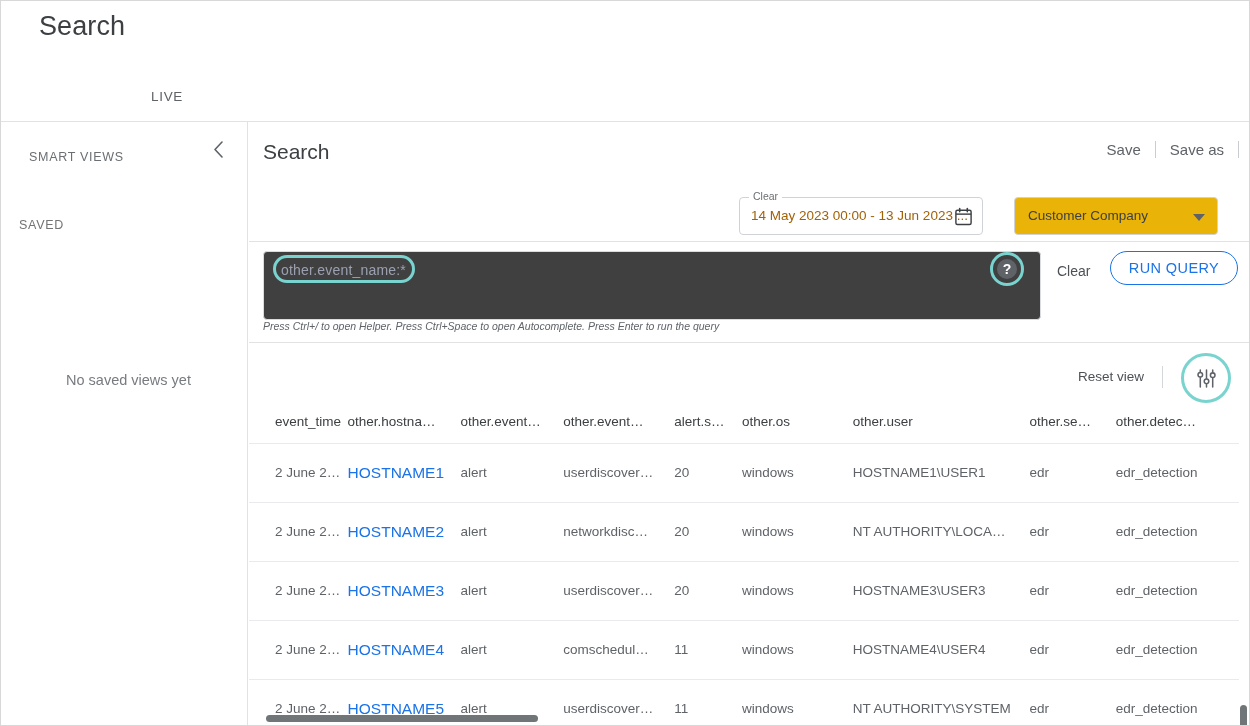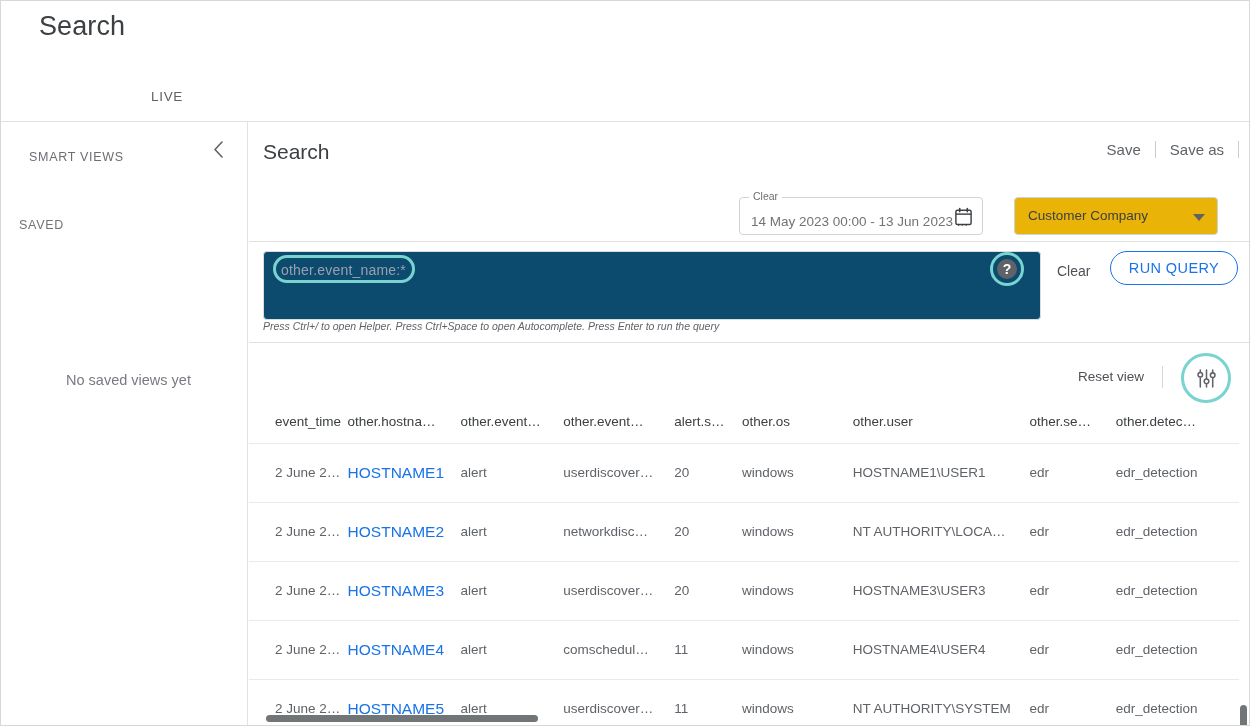--- a/index.html
+++ b/index.html
@@ -98,22 +98,22 @@
     width: 244px; height: 38px;
     border: 1px solid #cfd3d7; border-radius: 4px;
     background: #fff;
   }
   .date-legend {
     position: absolute; left: 9px; top: -8px;
     background: #fff; padding: 0 4px;
     font-size: 10.5px; color: #6b6f73;
   }
   .date-value {
-    position: absolute; left: 11px; top: 16px;
-    font-size: 13.5px; color: #737373; white-space: nowrap;
+    position: absolute; left: 11px; top: 10px;
+    font-size: 13.5px; color: #a16207; white-space: nowrap;
   }
   .cal-icon {
     position: absolute; right: 9px; top: 9px; width: 19px; height: 19px;
     cursor: pointer;
   }
   .company-select {
     position: absolute; left: 765px; top: 12px;
     width: 204px; height: 38px;
     border: 1px solid #cfd3d7; border-radius: 4px;
     background: #eab308; cursor: pointer;
@@ -130,21 +130,21 @@
   }
 
   
   .query-row {
     position: absolute; left: 0; top: 119px; width: 1000px; height: 90px;
     border-top: 1px solid #e2e2e2;
   }
   .query-box {
     position: absolute; left: 14px; top: 9px;
     width: 778px; height: 69px;
-    border: 1px solid #dadce0; border-radius: 4px; background: #0c4a6e;
+    border: 1px solid #dadce0; border-radius: 4px; background: #404040;
   }
   .query-text {
     position: absolute; left: 17px; top: 10px;
     font-size: 14px; color: #9aa0b0; letter-spacing: .2px;
   }
   .query-chip-ring {
     position: absolute; left: 9px; top: 3px;
     width: 142px; height: 28px;
     border: 3px solid #79d3cf; border-radius: 15px;
     pointer-events: none;

